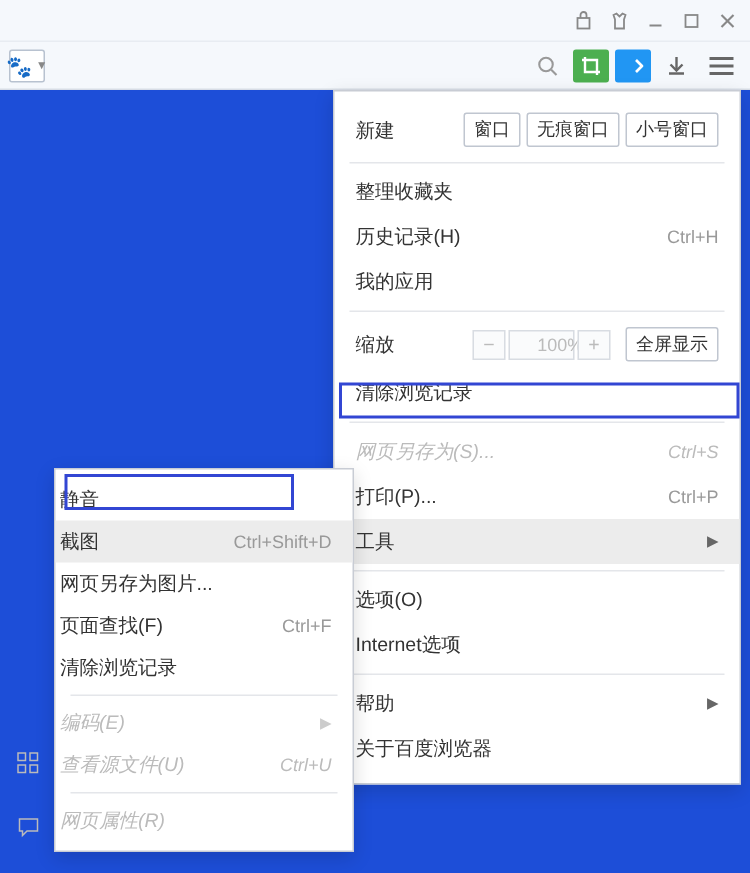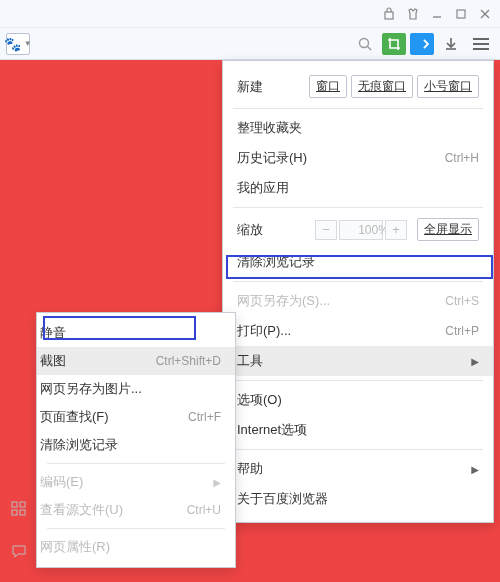--- a/index.html
+++ b/index.html
@@ -13,33 +13,33 @@
   .home-btn .paw { color: #3b5edb; font-size: 14px; }
   .home-btn .drop { color: #888; font-size: 8px; margin-left: 2px; }
   .toolbar-spacer { flex: 1; }
   .toolbar-right { display: flex; align-items: center; gap: 4px; }
   .tb-icon { width: 26px; height: 24px; display: flex; align-items: center; justify-content: center; color: #888; }
   .tb-icon.crop { background: #4caf50; color: #fff; border-radius: 2px; width: 24px; height: 22px; }
   .tb-icon.code { background: #2196f3; color: #fff; border-radius: 2px; width: 24px; height: 22px; }
   .hamburger { width: 26px; height: 24px; display: flex; flex-direction: column; justify-content: center; gap: 3px; align-items: center; }
   .hamburger span { width: 16px; height: 2px; background: #666; }
   
-  .content { position: relative; height: calc(100% - 60px); background: #ef4444; }
+  .content { position: relative; height: calc(100% - 60px); background: #1d4ed8; }
   
   .main-menu { position: absolute; top: 0; right: 6px; width: 272px; background: #fff; border: 1px solid #c8ccd4; box-shadow: 0 4px 12px rgba(0,0,0,.15); padding: 8px 0; }
   .menu-row { display: flex; align-items: center; padding: 6px 14px; font-size: 13px; color: #333; min-height: 30px; position: relative; }
   .menu-row.hover { background: #ececec; }
   .menu-row .label { flex: 1; }
   .menu-row .shortcut { color: #999; font-size: 12px; }
-  .menu-row.disabled .label, .menu-row.disabled .shortcut { color: #bbb; }
+  .menu-row.disabled .label, .menu-row.disabled .shortcut { color: #bbb; font-style: italic; }
   .menu-row .arrow { color: #666; font-size: 10px; margin-left: 8px; }
   .menu-sep { height: 1px; background: #e4e6ea; margin: 4px 10px; }
   
   .btn-group { display: flex; gap: 4px; }
-  .btn { border: 1px solid #c0c6d0; background: #fff; padding: 2px 6px; font-size: 12px; color: #333; border-radius: 2px; text-decoration: underline; }
+  .btn { border: 1px solid #c0c6d0; background: #fff; padding: 2px 6px; font-size: 12px; color: #333; border-radius: 2px; }
   
   .zoom-group { display: flex; align-items: center; gap: 2px; }
   .zoom-btn { width: 22px; height: 20px; border: 1px solid #d8dce2; background: #fafbfc; color: #bbb; font-size: 13px; display: flex; align-items: center; justify-content: center; }
   .zoom-val { width: 44px; height: 20px; border: 1px solid #d8dce2; background: #fafbfc; color: #bbb; font-size: 12px; display: flex; align-items: center; justify-content: center; padding-left: 25px; }
   
   .submenu { position: absolute; top: 252px; left: 36px; width: 200px; background: #fff; border: 1px solid #c8ccd4; box-shadow: 0 4px 12px rgba(0,0,0,.15); padding: 6px 0; }
   .submenu .menu-row { padding: 5px 14px 5px 3px; min-height: 28px; }
   
   .highlight-box { position: absolute; border: 2px solid #3246d3; pointer-events: none; }
   .hl1 { top: 255px; left: 226px; width: 267px; height: 24px; }

